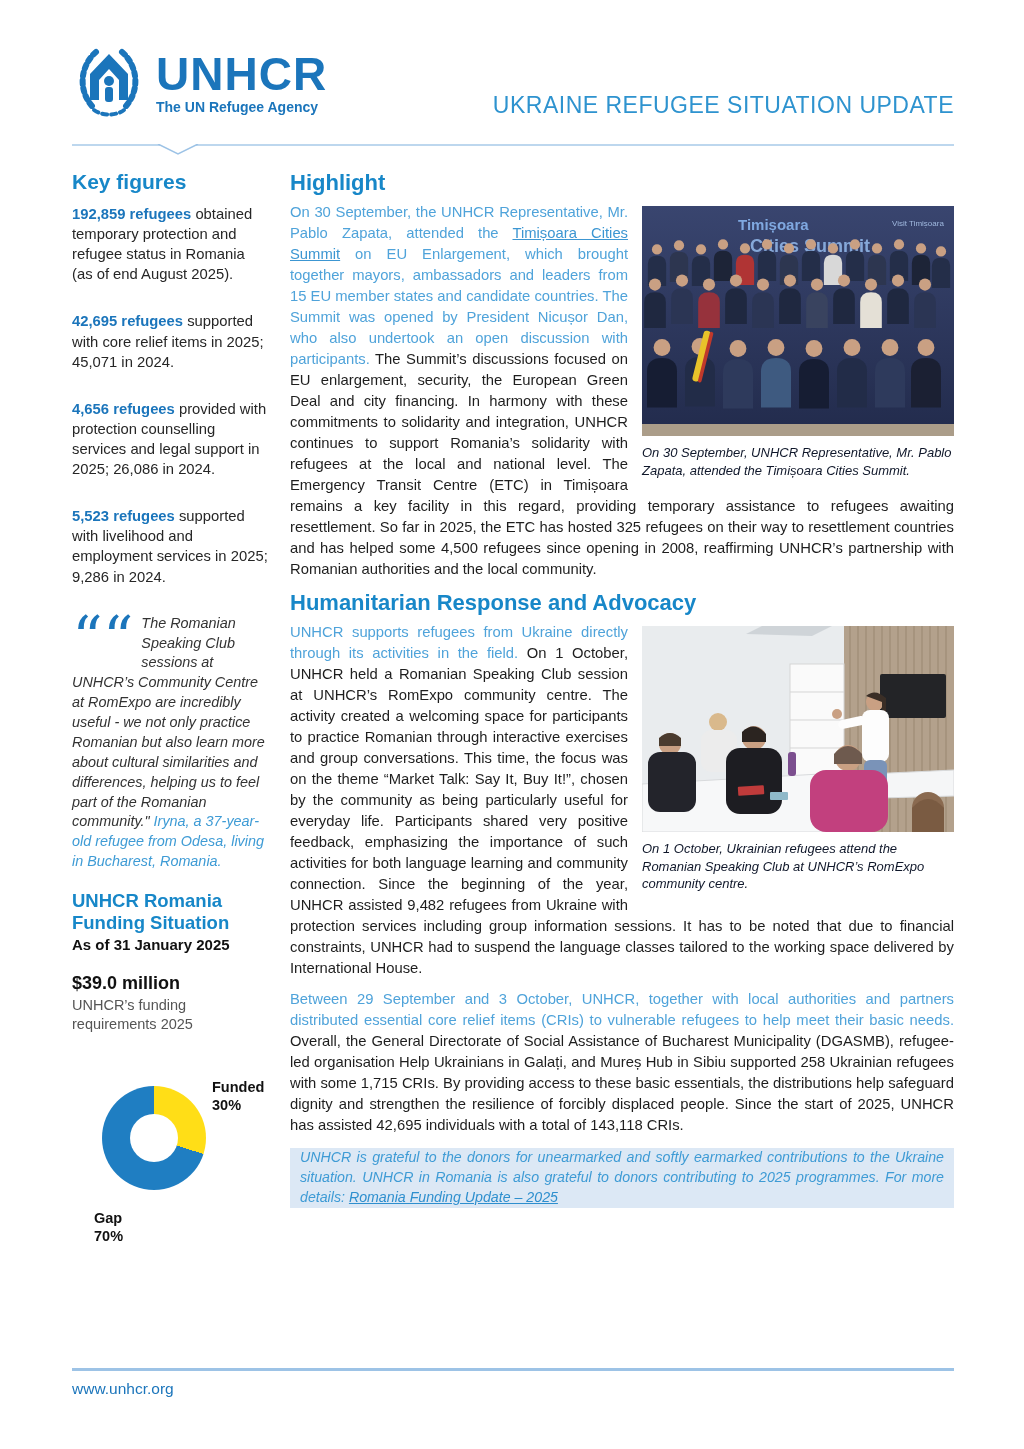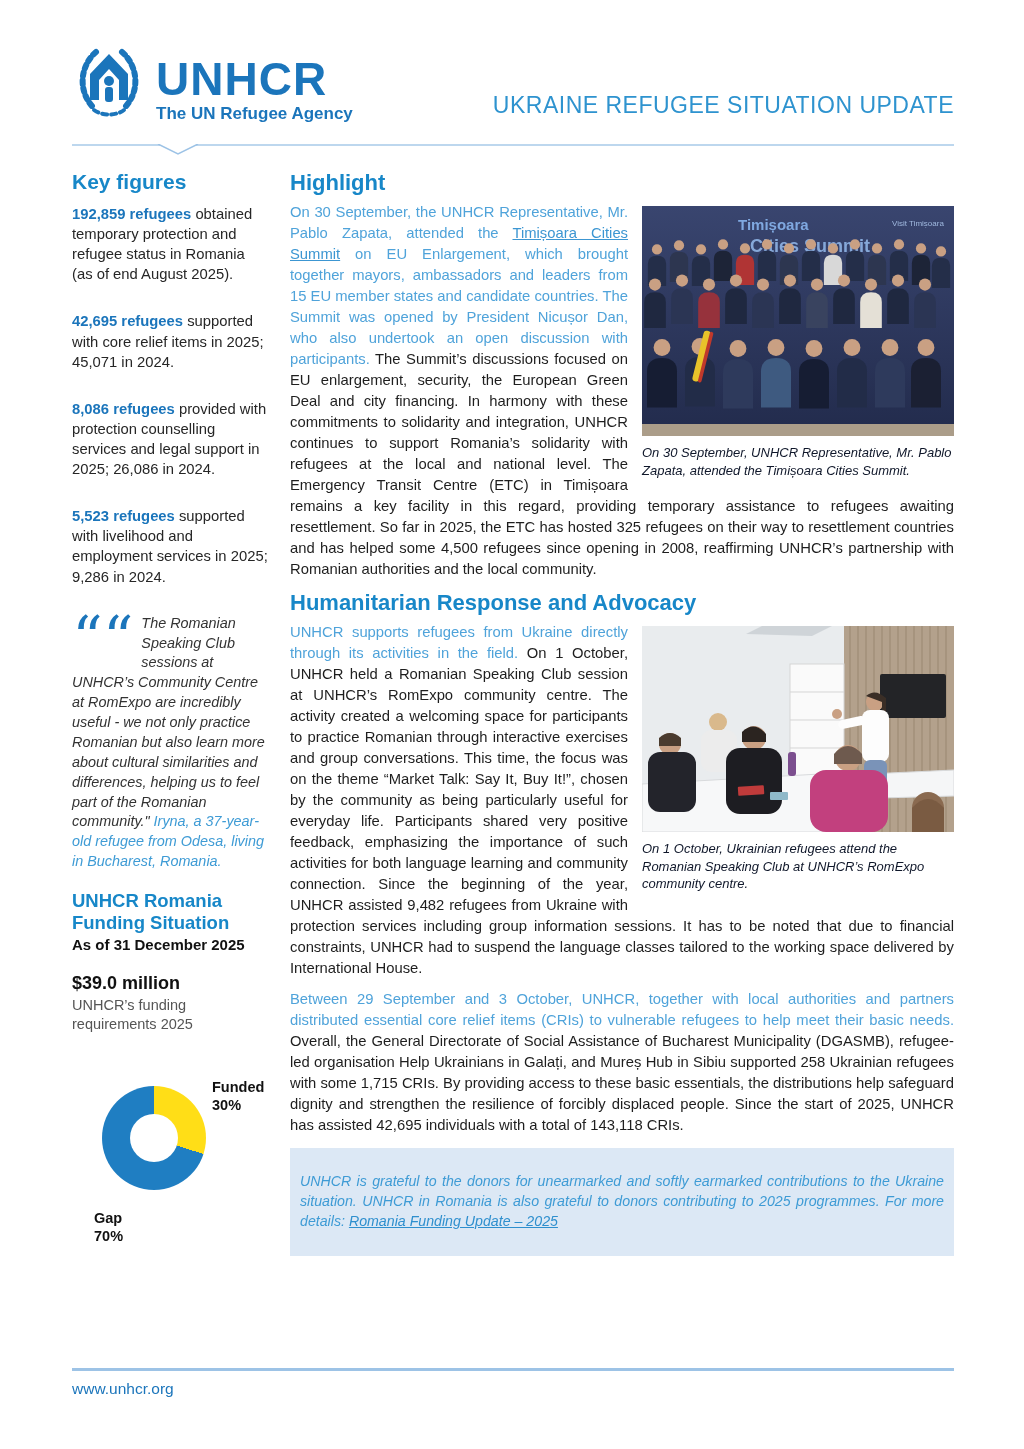--- a/index.html
+++ b/index.html
@@ -2,23 +2,23 @@
 <html><head>
 <meta charset="utf-8">
 <style>
   * { margin:0; padding:0; box-sizing:border-box; }
   body { background:#ffffff; font-family:"Liberation Sans", sans-serif; }
   .page { width:1024px; height:1449px; position:relative; background:#fff; overflow:hidden;
           padding:44px 70px 0 72px; color:#222; }
 
   
   .hdr { display:flex; align-items:flex-start; justify-content:space-between; }
-  .logo-block { display:flex; gap:10px; align-items:flex-end; }
+  .logo-block { display:flex; gap:10px; align-items:center; }
   .logo-text .brand { color:#1B75BB; font-weight:bold; font-size:46px; letter-spacing:1px; line-height:0.95; }
-  .logo-text .tagline { color:#1B75BB; font-weight:bold; font-size:17px; margin-top:2px; }
+  .logo-text .tagline { color:#1B75BB; font-weight:bold; font-size:14px; margin-top:2px; }
   .doc-title { color:#2E93CF; font-size:23px; letter-spacing:0.5px; margin-top:48px; white-space:nowrap; }
 
   .divider { margin-top:20px; height:12px; position:relative; }
   .divider .line { position:absolute; top:0; left:0; right:0; height:1.5px; background:#BDD7EE; }
   .divider svg { position:absolute; top:0; left:78px; }
 
   
   .country { font-size:31px; font-weight:bold; color:#111; letter-spacing:0.5px; margin-top:6px; }
   .title-row { display:flex; justify-content:space-between; font-size:18px; font-weight:bold; color:#111; margin-top:3px; }
 
@@ -50,21 +50,21 @@
 
   
   .h2 { color:#1787C8; font-size:22px; font-weight:bold; margin-bottom:6px; }
   .body-p { font-size:14.8px; line-height:1.42; text-align:justify; color:#1e1e1e; }
   .lt { color:#4FA3DA; }
   .link-lt { color:#3C96D2; text-decoration:underline; cursor:pointer; }
   figure.photo { float:right; width:312px; margin:4px 0 4px 14px; }
   figure.photo svg { display:block; width:312px; }
   figcaption { font-size:13px; font-style:italic; color:#0f172a; line-height:1.35; margin-top:8px; text-align:left; }
   .sect2 { margin-top:10px; }
-  .note-box { clear:both; background:#DCE8F5; padding:24px 10px; margin-top:12px;
+  .note-box { clear:both; background:#DCE8F5; padding:0 10px; margin-top:12px;
               font-size:14.2px; font-style:italic; color:#3E9BD5; line-height:1.4; text-align:justify; }
   .note-box .nlink { text-decoration:underline; cursor:pointer; color:#2E8FCE; }
 
   
   .footer { position:absolute; left:72px; right:70px; top:1368px; }
   .footer .fline { height:3px; background:#9DC3E6; }
   .footer .furl { color:#1B75BB; font-size:15.5px; margin-top:9px; cursor:pointer; display:inline-block; }
   .clearfix::after { content:""; display:block; clear:both; }
 </style>
 </head>
@@ -104,32 +104,32 @@
 
   <div class="cols">
 
     <div class="sidebar">
       <div class="sb-h2">Key figures</div>
 
       <p class="stat"><span class="v">192,859 refugees</span><span> obtained temporary protection and refugee status in Romania (as of end August 2025).</span></p>
 
       <p class="stat"><span class="v">42,695 refugees</span><span> supported with core relief items in 2025; 45,071 in 2024.</span></p>
 
-      <p class="stat"><span class="v">8,086 refugees</span><span> provided with protection counselling services and legal support in 2025; 26,086 in 2024.</span></p>
+      <p class="stat"><span class="v">4,656 refugees</span><span> provided with protection counselling services and legal support in 2025; 26,086 in 2024.</span></p>
 
       <p class="stat"><span class="v">5,523 refugees</span><span> supported with livelihood and employment services in 2025; 9,286 in 2024.</span></p>
 
       <div class="quote clearfix">
         <span class="qmark">““</span>
         <span>The Romanian Speaking Club sessions at UNHCR’s Community Centre at RomExpo are incredibly useful - we not only practice Romanian but also learn more about cultural similarities and differences, helping us to feel part of the Romanian community." </span>
         <span class="attr">Iryna, a 37-year-old refugee from Odesa, living in Bucharest, Romania.</span>
       </div>
 
       <div class="fund-title">UNHCR Romania Funding Situation</div>
-      <div class="fund-asof">As of 31 December 2025</div>
+      <div class="fund-asof">As of 31 January 2025</div>
       <div class="fund-amt">$39.0 million</div>
       <div class="fund-desc">UNHCR’s funding requirements 2025</div>
 
       <div class="donut-wrap">
         <div class="donut" style="background: conic-gradient(rgb(255, 222, 23) 0deg, rgb(255, 222, 23) 108deg, rgb(31, 126, 194) 108deg, rgb(31, 126, 194) 360deg);">
           <div class="hole"></div>
         </div>
         <div class="donut-label funded">
           <span>Funded</span><br>
           <span>30%</span>

